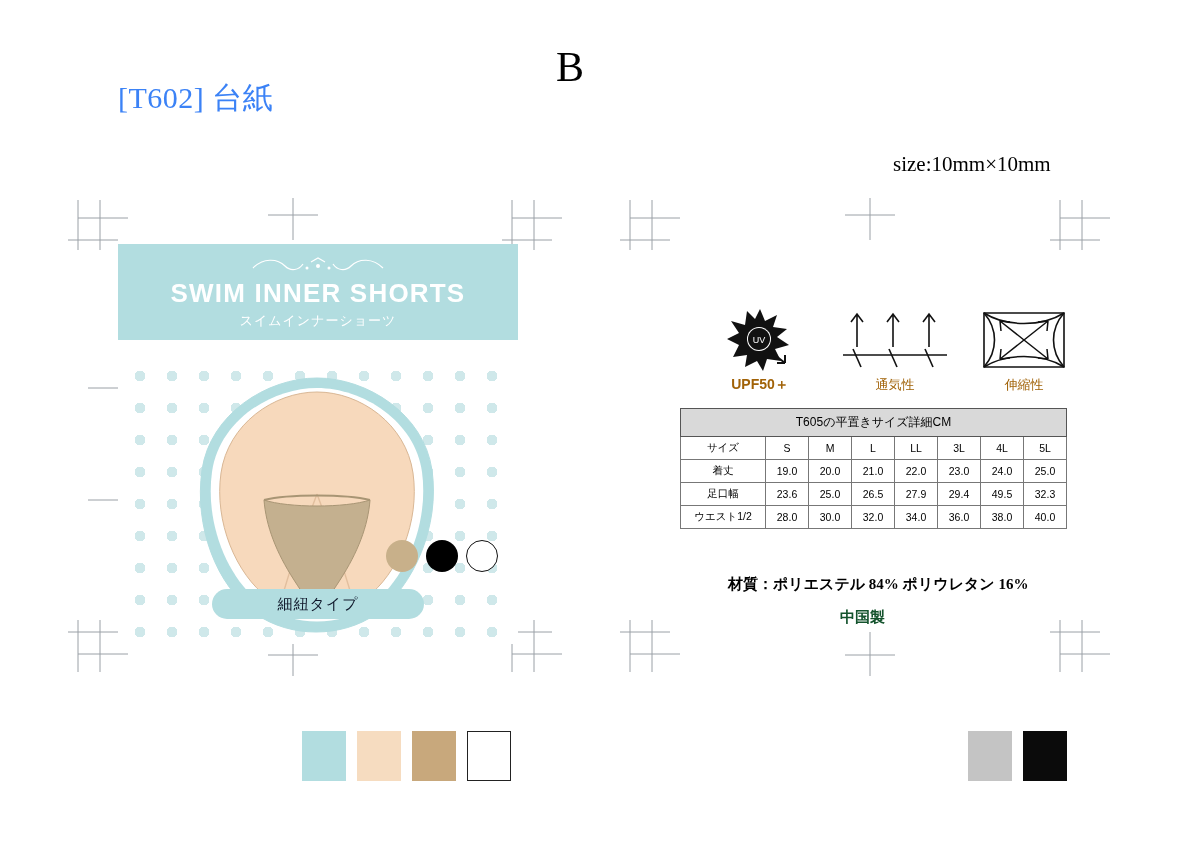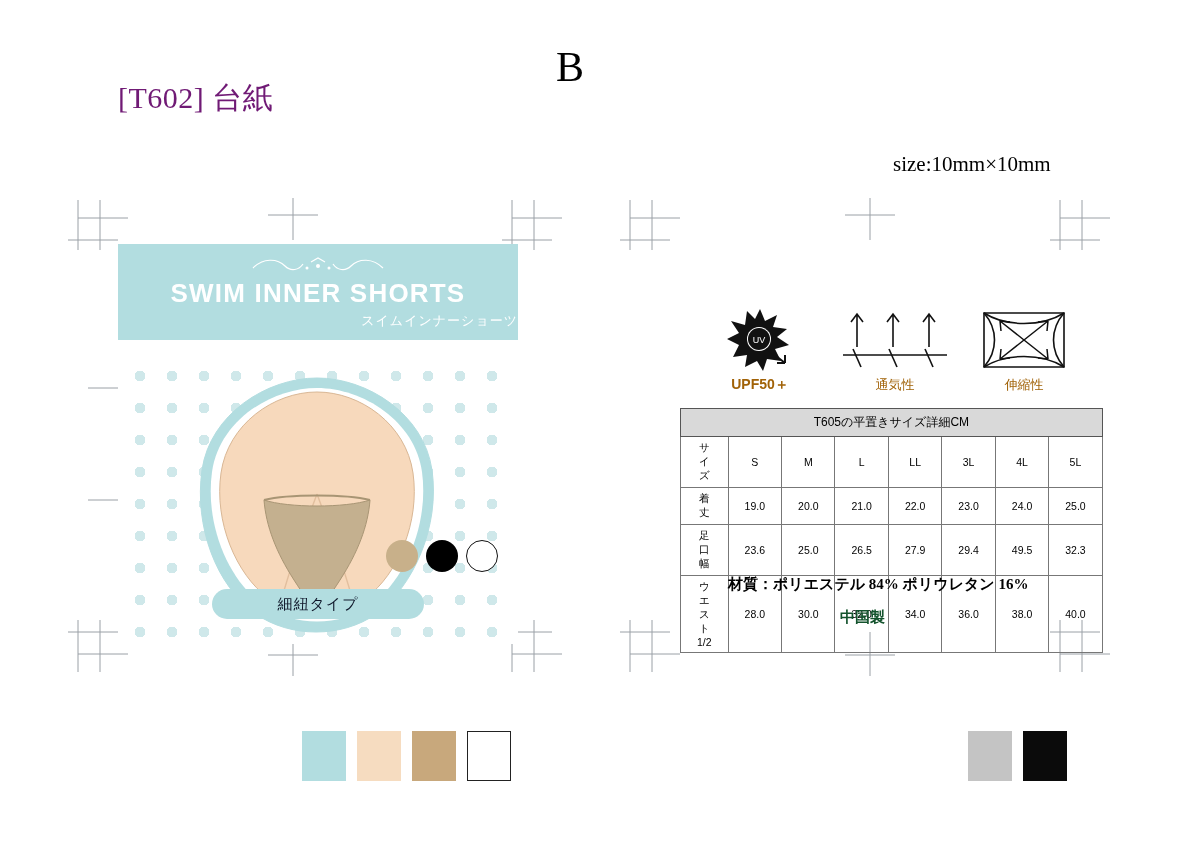--- a/index.html
+++ b/index.html
@@ -23,21 +23,21 @@
   }
   
   .title-main {
     position: absolute;
     left: 118px;
     top: 78px;
     font-size: 30px;
     font-family: "Liberation Serif", serif;
     font-weight: 400;
     letter-spacing: 0.5px;
-    color: #701a75;
+    color: #3b82f6;
     white-space: nowrap;
   }
   .letter-b {
     position: absolute;
     left: 556px;
     top: 43px;
     font-size: 42px;
     font-family: "Liberation Serif", serif;
     color: #000;
   }
@@ -94,21 +94,21 @@
     color: #ffffff;
     font-size: 26px;
     font-weight: bold;
     letter-spacing: 1.2px;
   }
   .card-subtitle {
     position: absolute;
     left: 0;
     top: 68px;
     width: 400px;
-    text-align: right;
+    text-align: center;
     color: #ffffff;
     font-size: 13px;
     letter-spacing: 1px;
     font-family: Liberation Mono, monospace;
   }
   .dots {
     position: absolute;
     left: 0;
     top: 110px;
     width: 400px;
@@ -193,21 +193,21 @@
     border: 1px solid #555;
     font-weight: normal;
     font-size: 12px;
     padding: 5px 8px;
     text-align: center;
     color: #000;
   }
   .spec-table td, .spec-table th.col {
     border: 1px solid #777;
     text-align: center;
-    padding: 4px 16px;
+    padding: 4px 8px;
     color: #000;
     font-weight: normal;
   }
   .spec-table th.col { background: #ffffff; }
   .spec-table td.rowhead { width: 68px; }
 
   
   .material {
     position: absolute;
     left: 728px;

